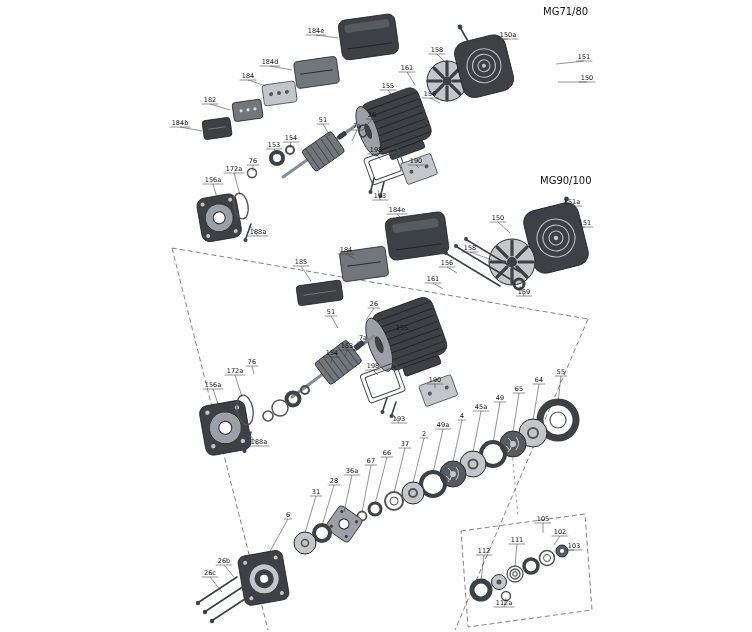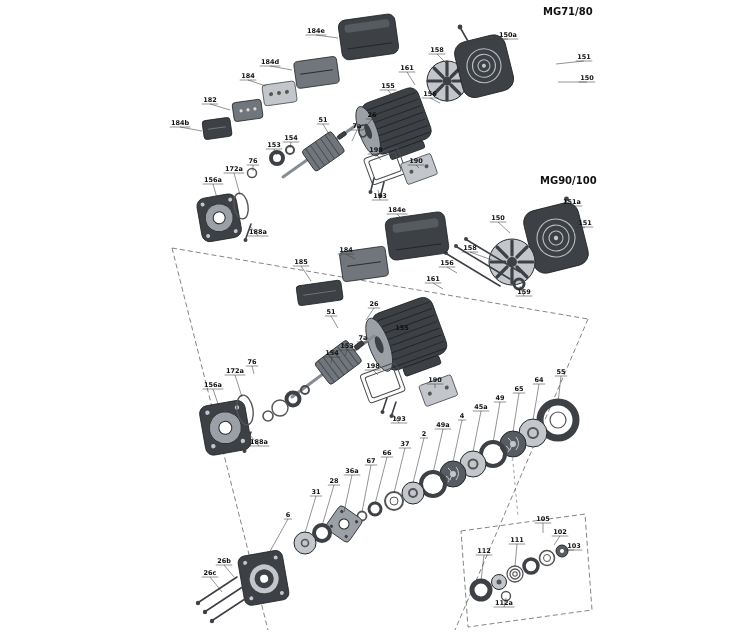--- a/index.html
+++ b/index.html
@@ -1,16 +1,16 @@
 <!DOCTYPE html>
 <html><head>
 <meta charset="utf-8">
 <style>
   html,body{margin:0;padding:0;background:#fff;}
-  #page{position:relative;width:728px;height:632px;background:#fff;overflow:hidden;font-weight:bold;}
+  #page{position:relative;width:728px;height:632px;background:#fff;overflow:hidden;}
   .dk{fill:#3d4145;stroke:#1f2225;stroke-width:.8}
   .md{fill:#70767c;stroke:#26292c;stroke-width:.8}
   .lt{fill:#c3c7cb;stroke:#4a4e52;stroke-width:.8}
   .face{fill:#9aa0a6;stroke:#26292c;stroke-width:.8}
   .ol{fill:none;stroke:#4a4e52;stroke-width:1}
   .fin{stroke:#23262a;stroke-width:1}
   .grill{fill:none;stroke:#b9bec3;stroke-width:1.1}
   .dash{fill:none;stroke:#666;stroke-width:.8;stroke-dasharray:5 3}
   .leader{stroke:#3a3a3a;stroke-width:.55}
   .lbl{font-family:"DejaVu Sans",sans-serif;font-size:6.5px;fill:#111;text-anchor:middle}

